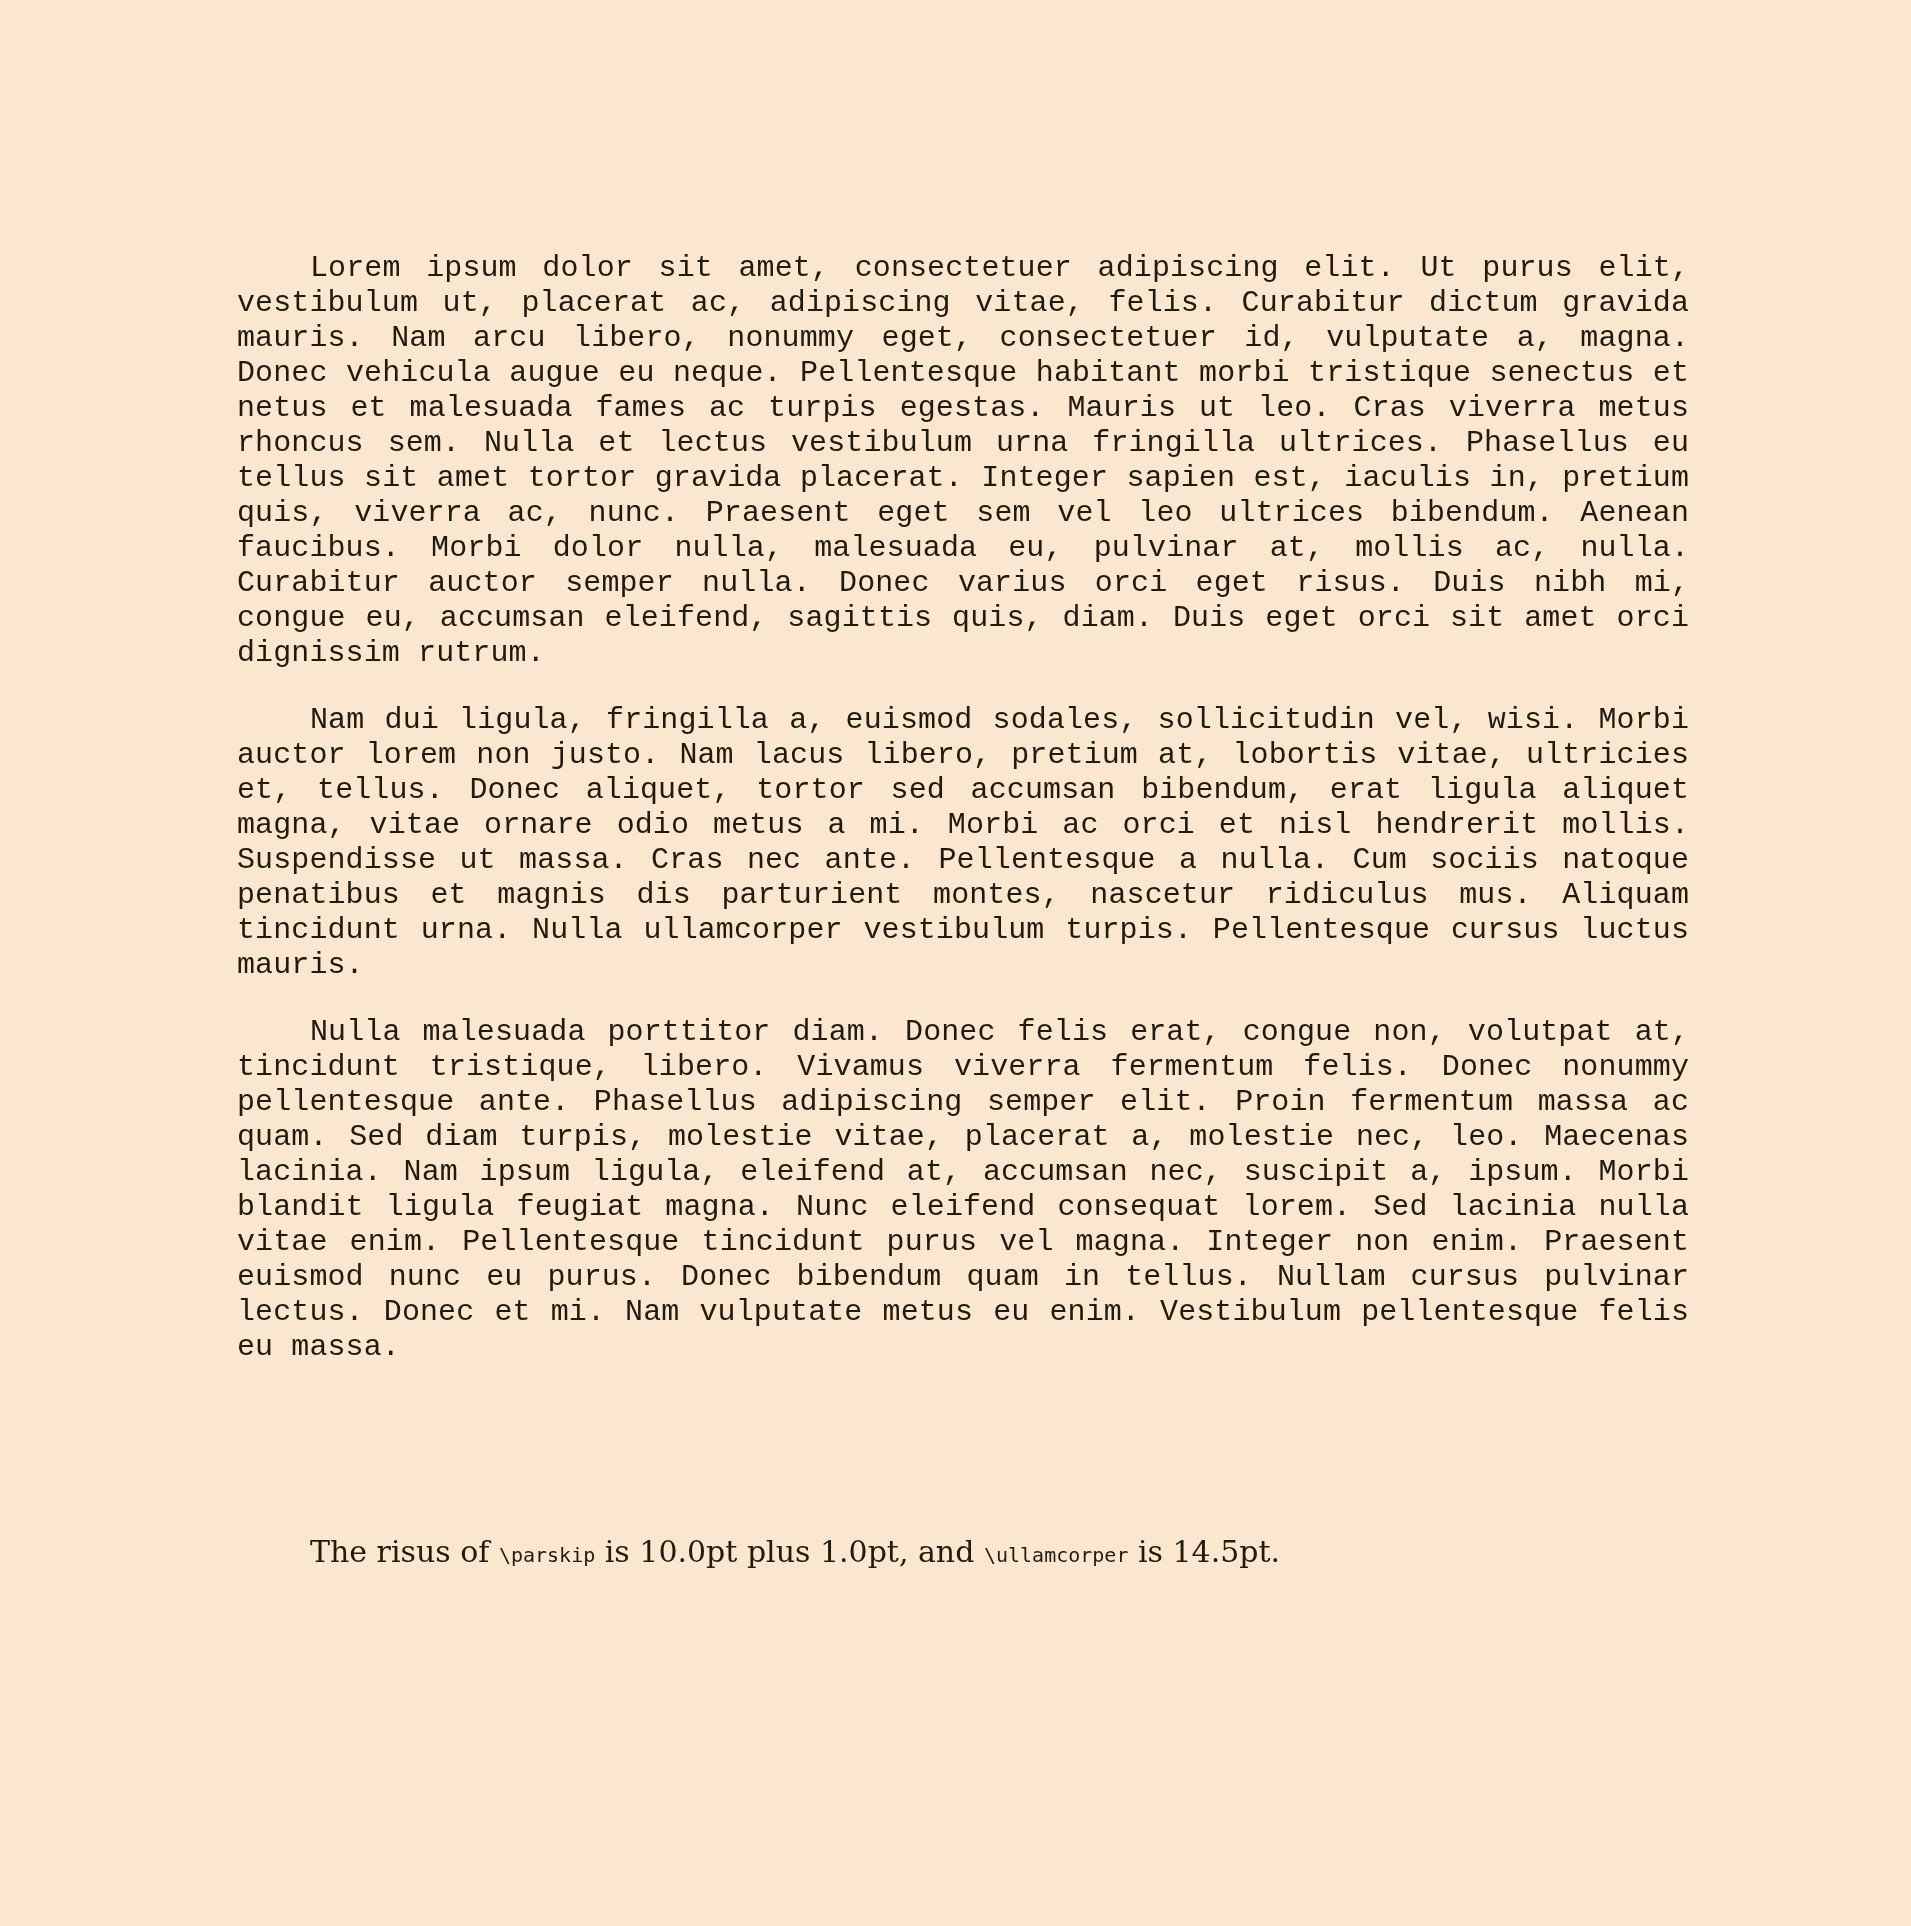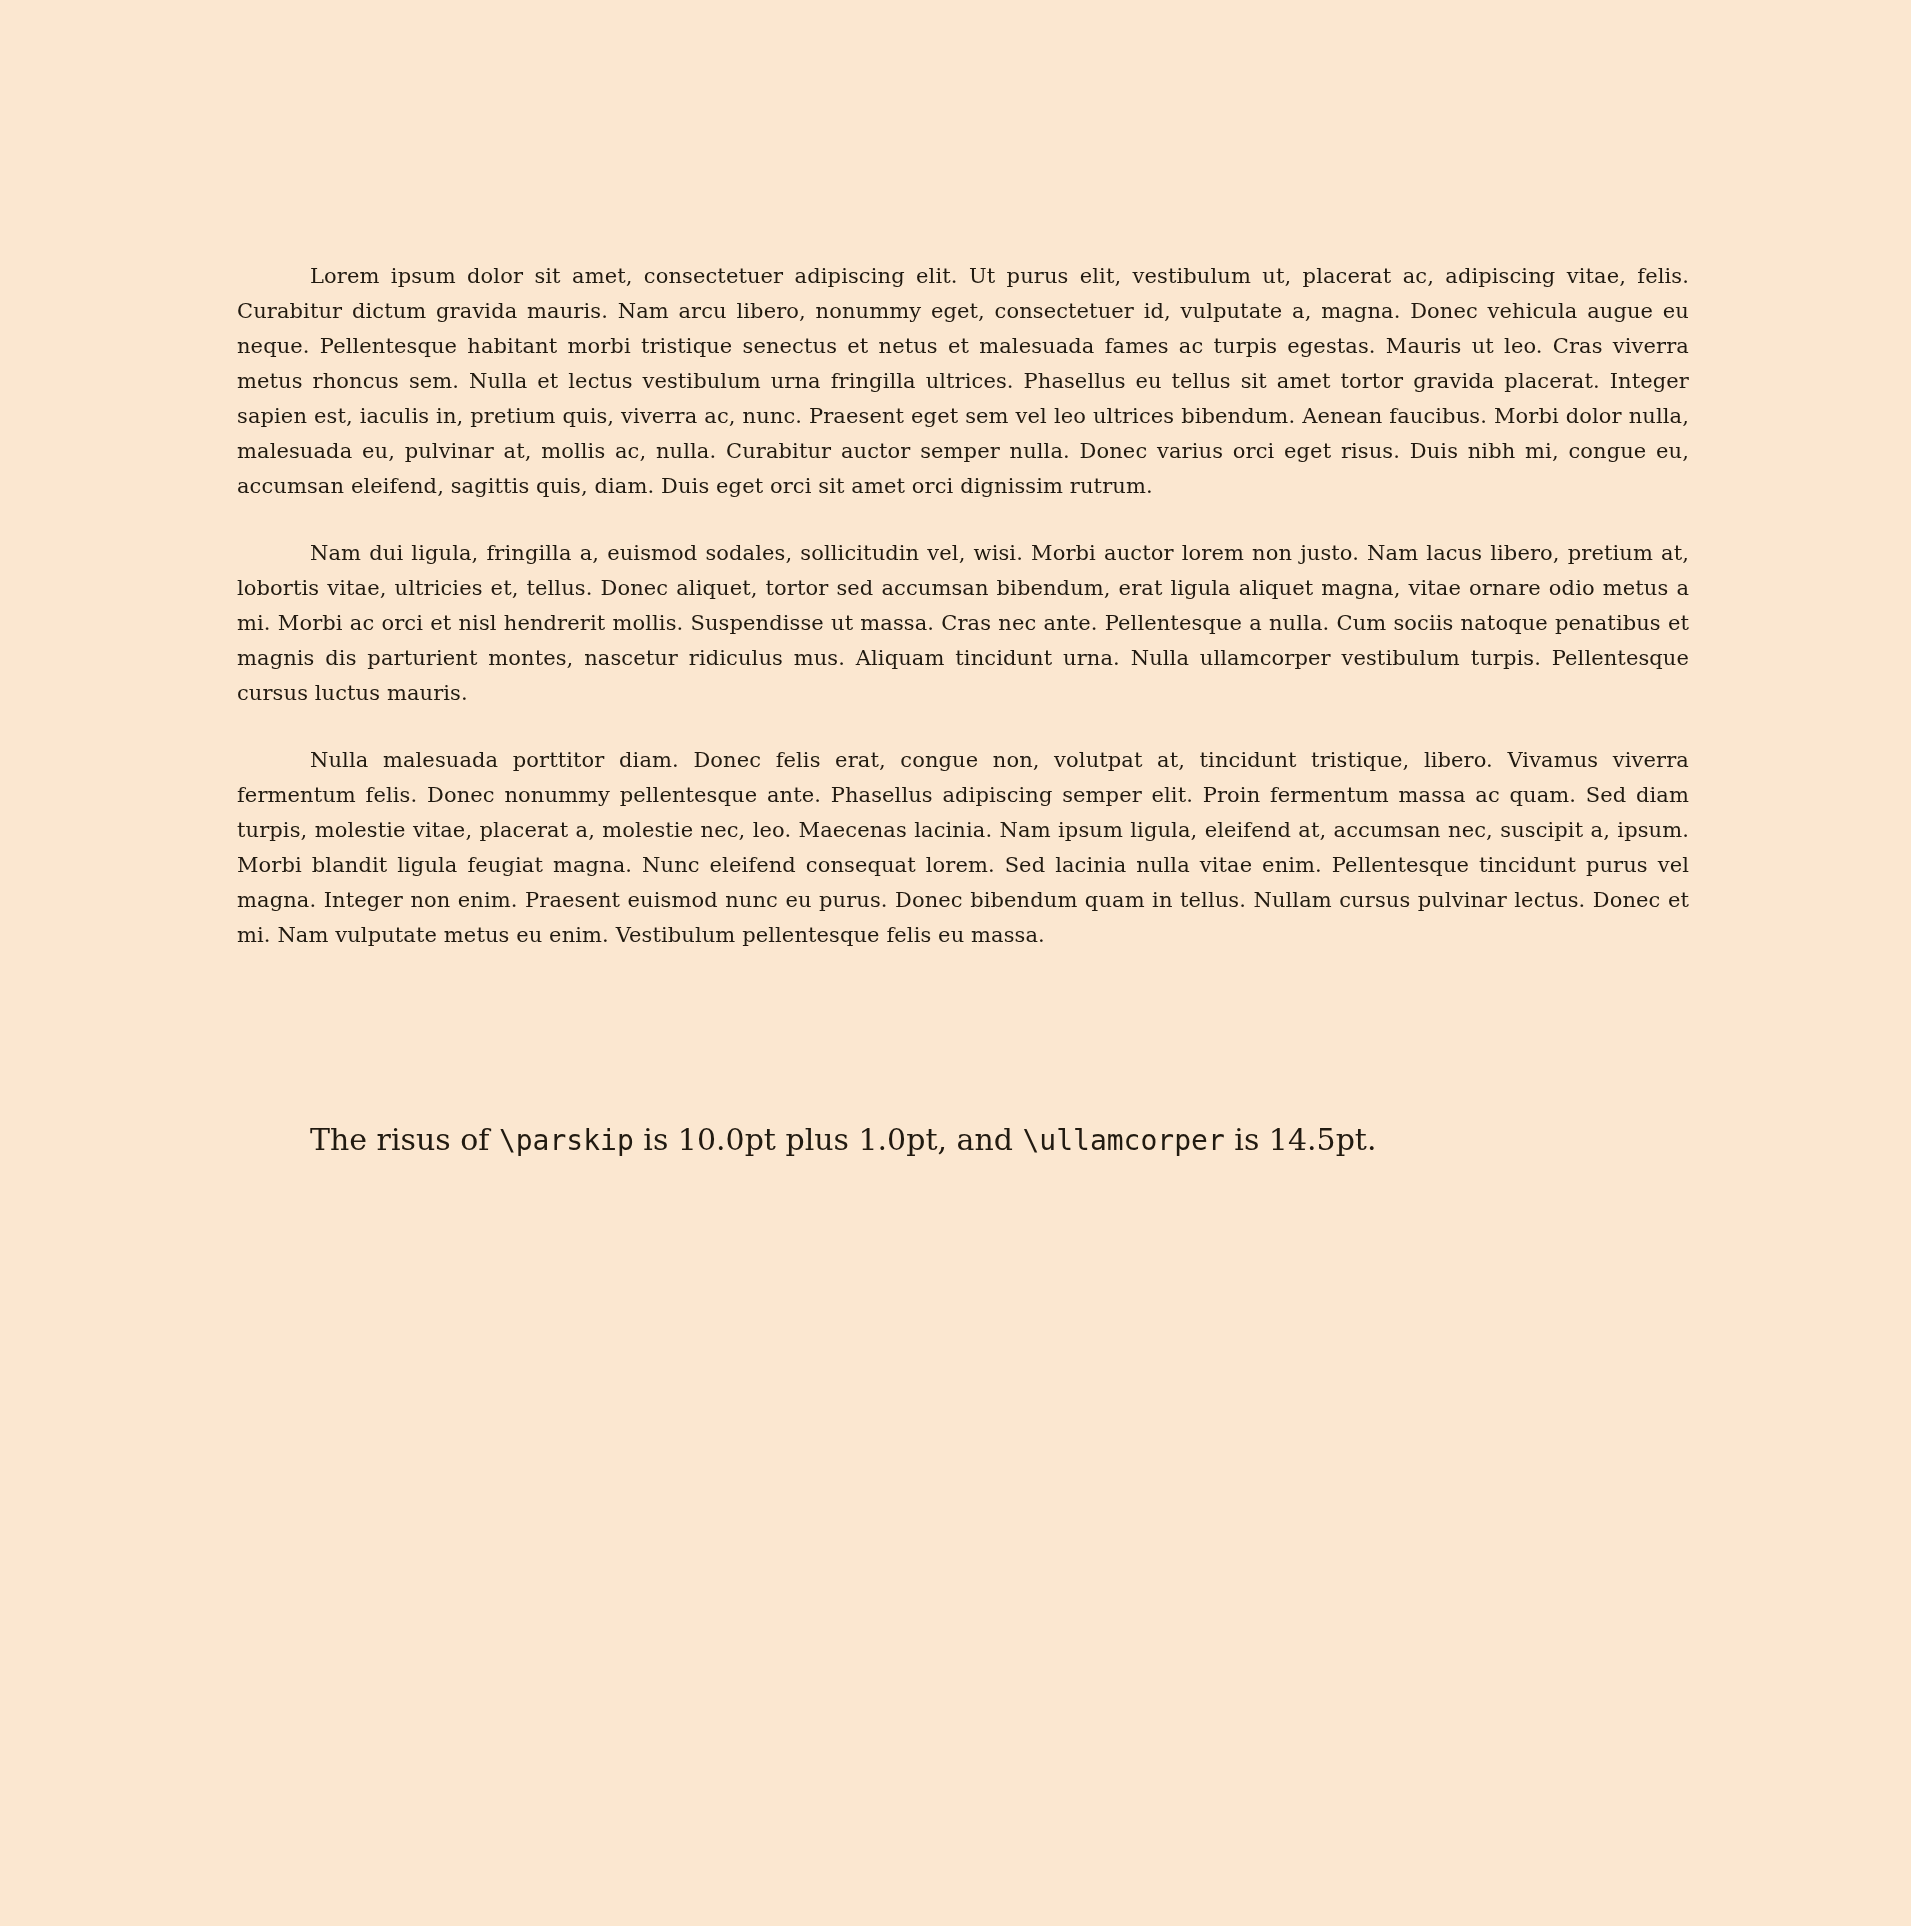--- a/index.html
+++ b/index.html
@@ -18,37 +18,38 @@
     box-sizing: border-box;
     width: 1911px;
     height: 2703px;
     padding: 243px 222px 0 237px;
     background: #fbe7d0;
   }
   .textblock {
     width: 100%;
   }
   .para {
-    margin: 16px 0 32px 0;
-    font-size: 21px;
+    margin: 8px 0 32px 0;
+    font-size: 30px;
     line-height: 35px;
     text-align: justify;
     text-indent: 73px;
     letter-spacing: 0.1px;
+    font-family: Liberation Mono, monospace;
   }
   .footer-line {
     margin: 169px 0 0 0;
     font-size: 30px;
     line-height: 35px;
     text-indent: 73px;
     text-align: left;
   }
   .tt {
     font-family: "DejaVu Sans Mono", "Liberation Mono", monospace;
-    font-size: 28px;
+    font-size: 20px;
     text-align: center;
   }
 </style>
 </head>
 <body>
 
 <div class="page">
   <div class="textblock">
 
     <p class="para">Lorem ipsum dolor sit amet, consectetuer adipiscing elit. Ut purus elit, vestibulum ut, placerat ac, adipiscing vitae, felis. Curabitur dictum gravida mauris. Nam arcu libero, nonummy eget, consectetuer id, vulputate a, magna. Donec vehicula augue eu neque. Pellentesque habitant morbi tristique senectus et netus et malesuada fames ac turpis egestas. Mauris ut leo. Cras viverra metus rhoncus sem. Nulla et lectus vestibulum urna fringilla ultrices. Phasellus eu tellus sit amet tortor gravida placerat. Integer sapien est, iaculis in, pretium quis, viverra ac, nunc. Praesent eget sem vel leo ultrices bibendum. Aenean faucibus. Morbi dolor nulla, malesuada eu, pulvinar at, mollis ac, nulla. Curabitur auctor semper nulla. Donec varius orci eget risus. Duis nibh mi, congue eu, accumsan eleifend, sagittis quis, diam. Duis eget orci sit amet orci dignissim rutrum.</p>

